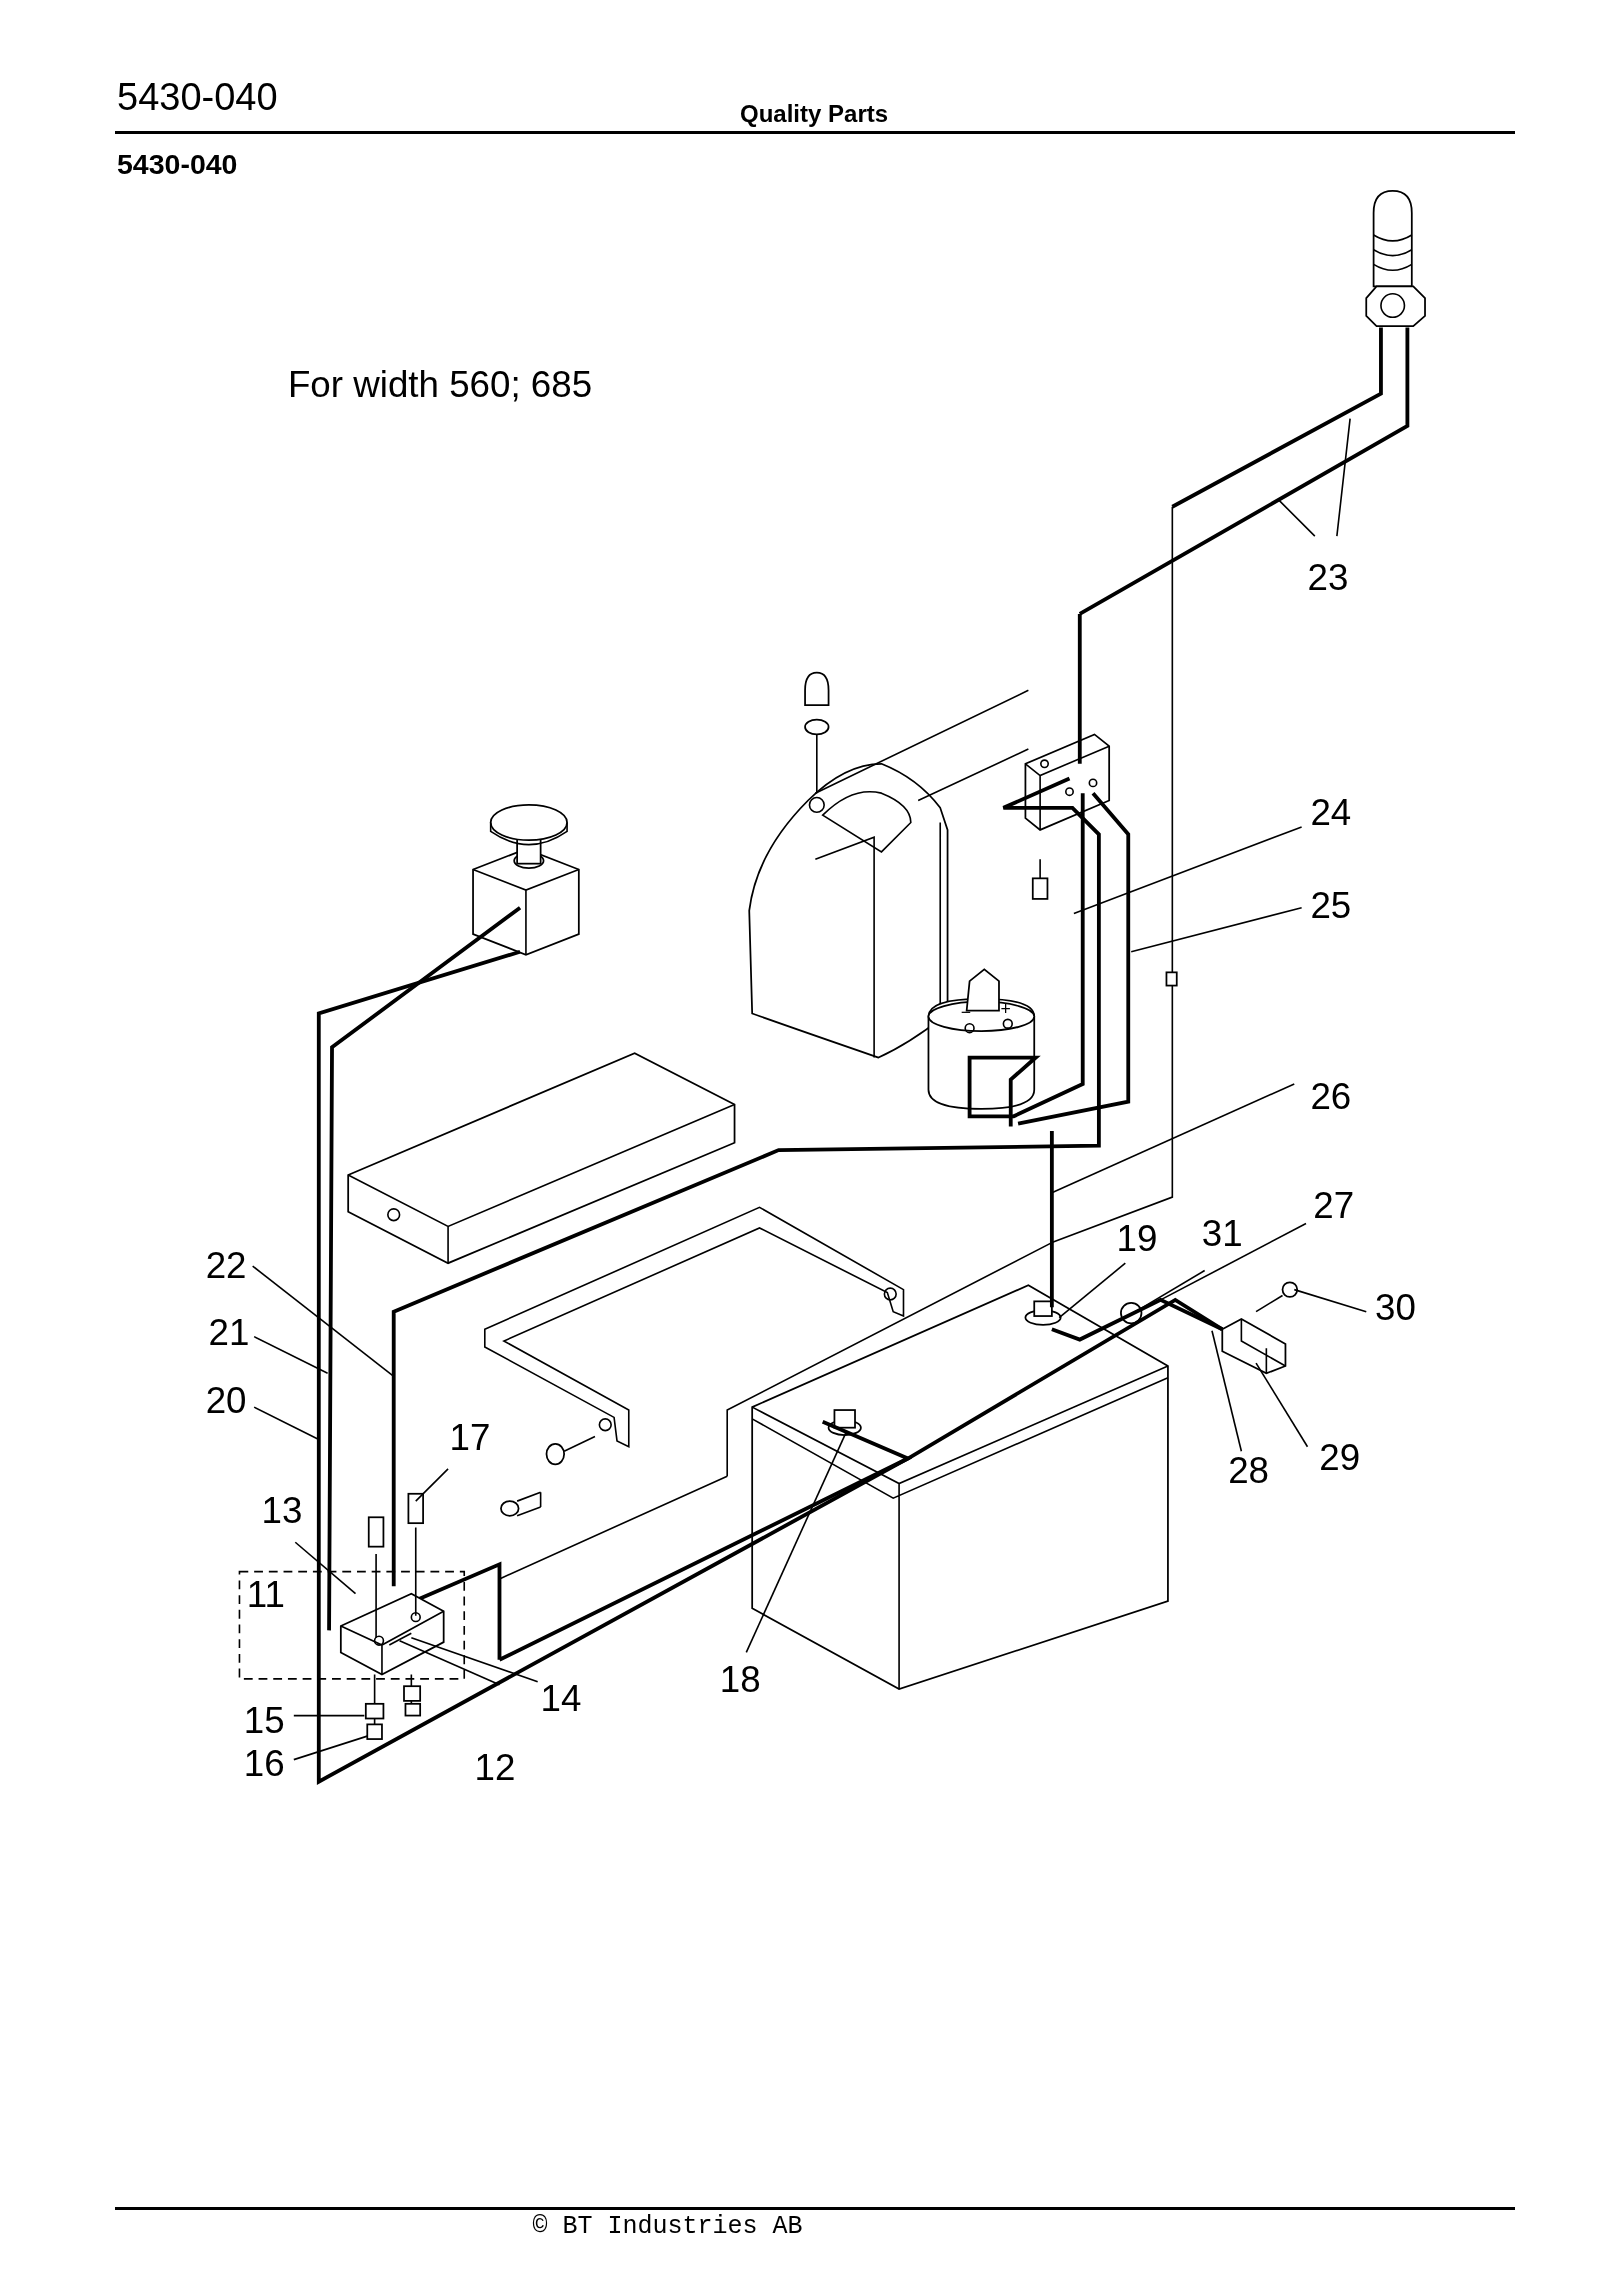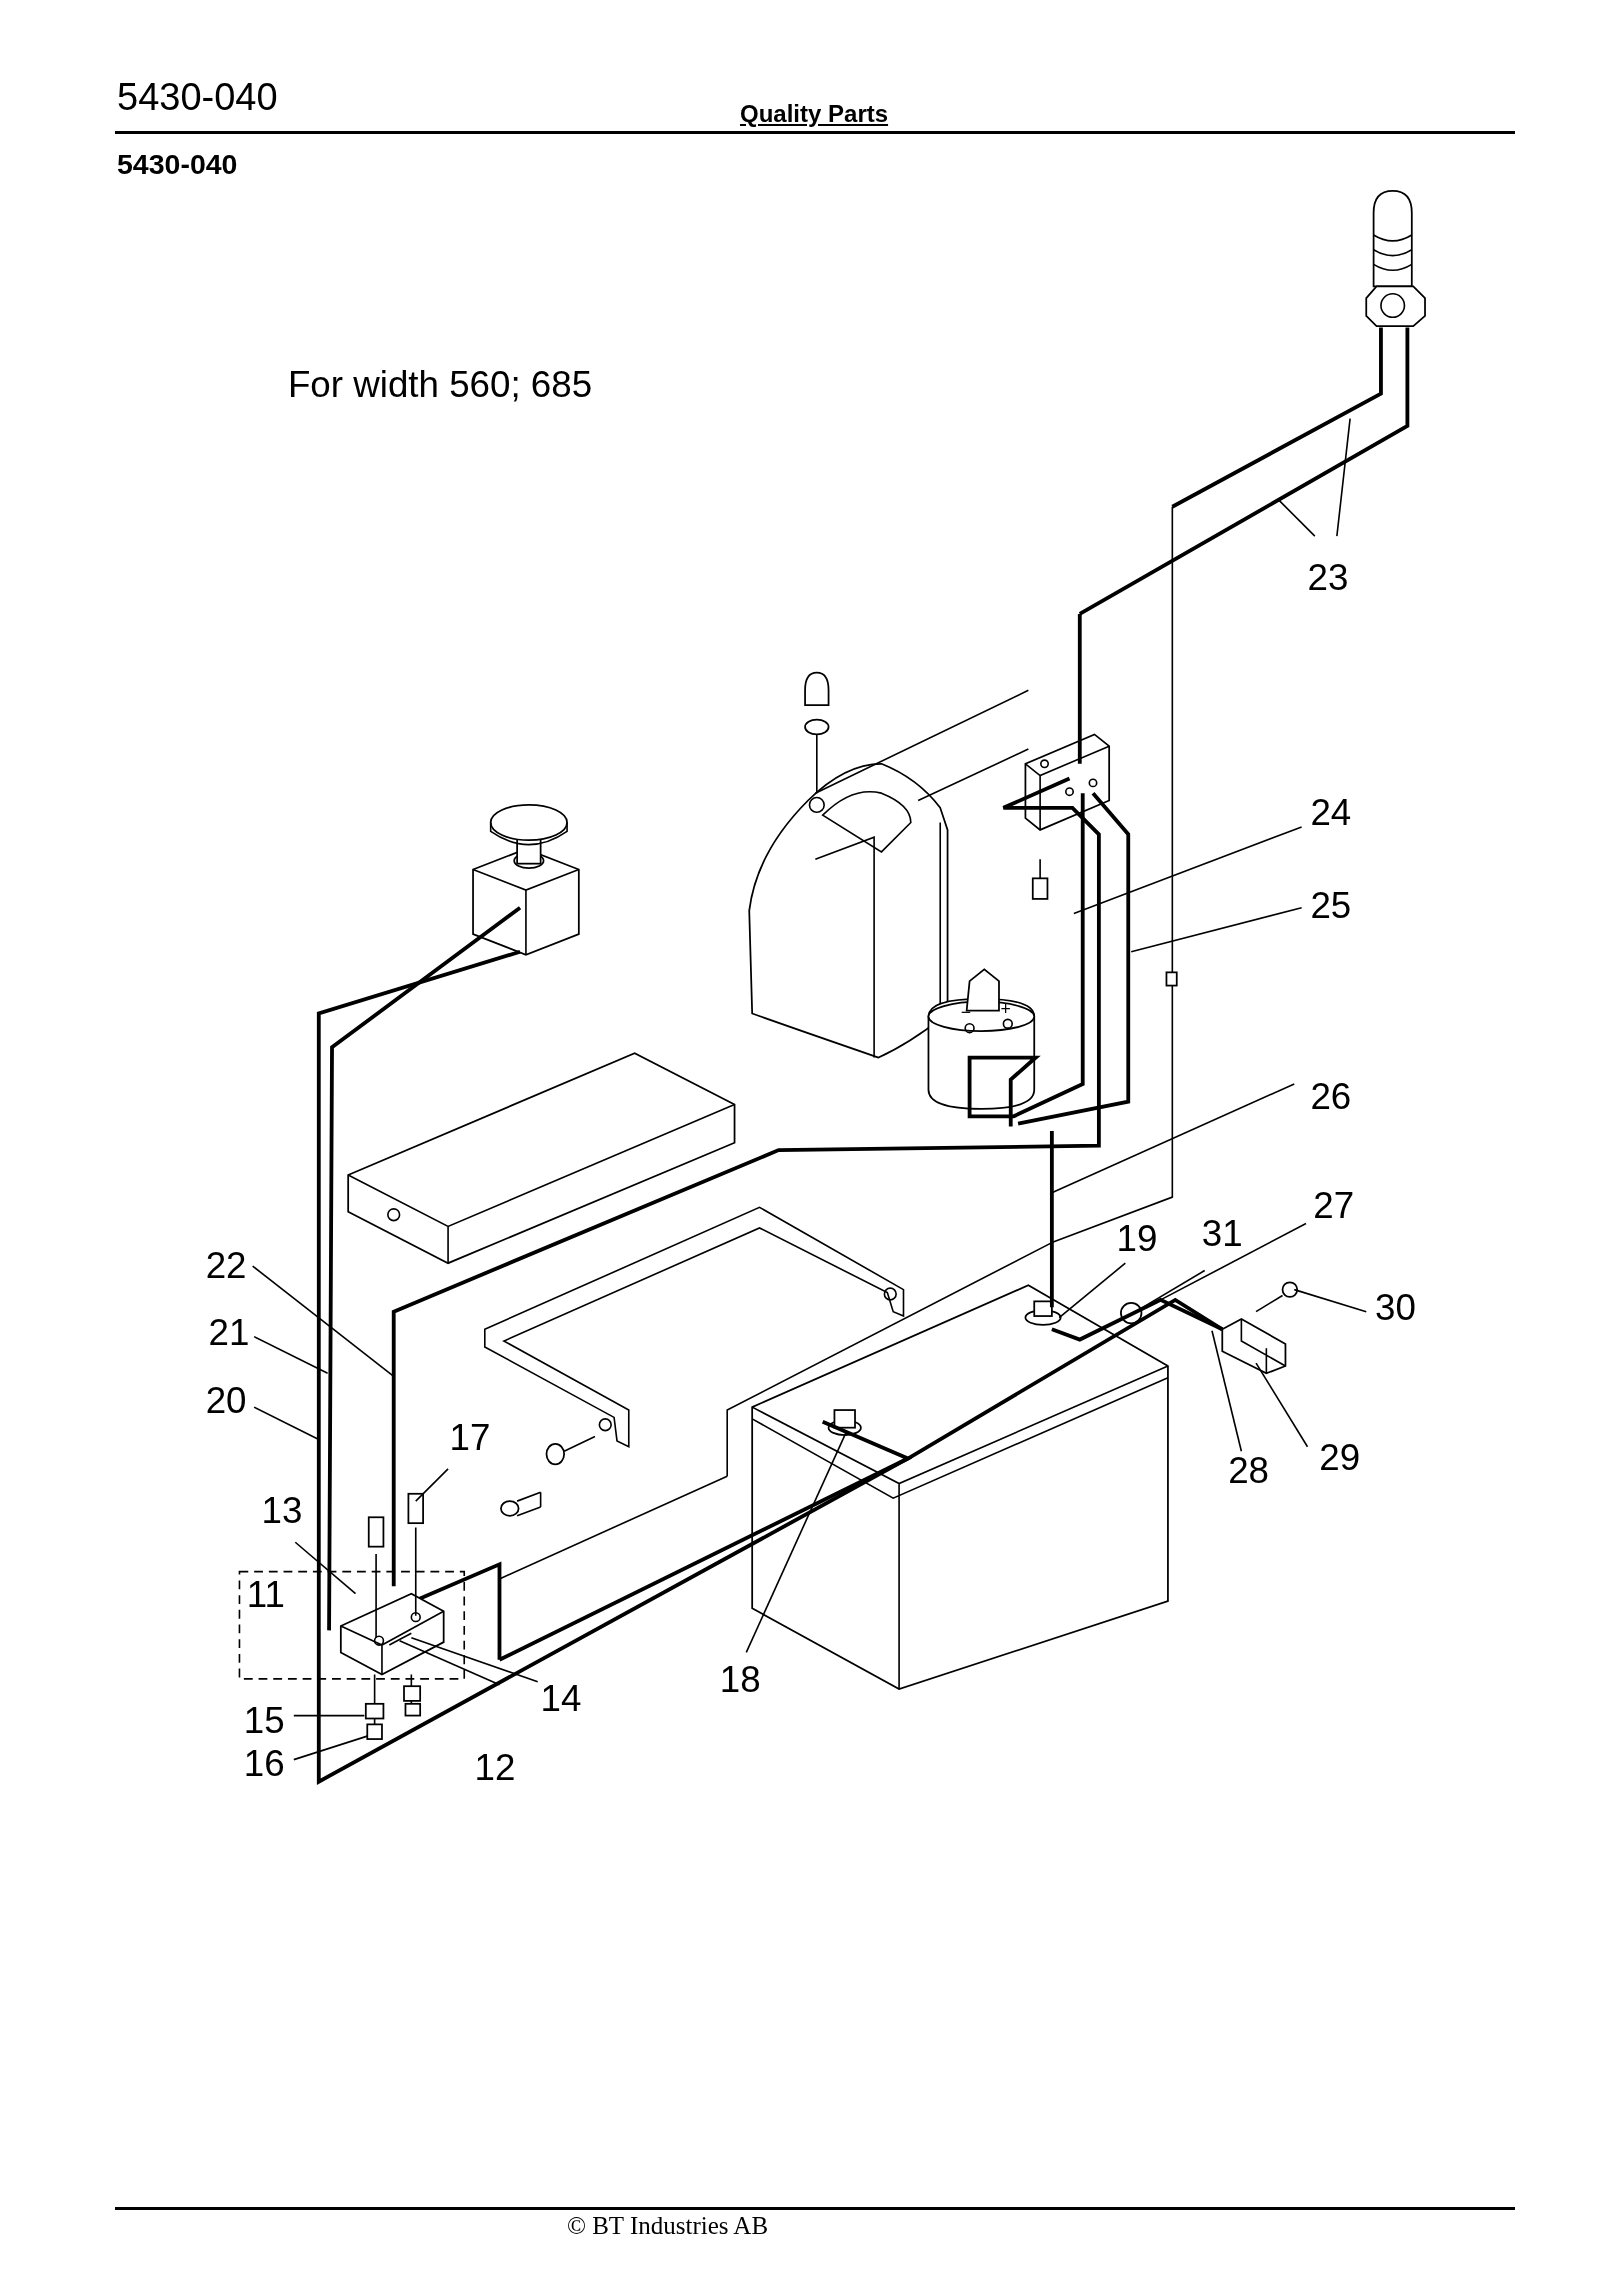--- a/index.html
+++ b/index.html
@@ -1,21 +1,21 @@
 <!DOCTYPE html>
 <html style="font-size:11px"><head>
 <meta charset="utf-8">
 <style>
   html,body{margin:0;padding:0;background:#fff;}
   body{width:1616px;height:2284px;position:relative;overflow:hidden;font-family:"Liberation Sans",sans-serif;color:#000;}
   .hdr-code{position:absolute;left:117px;top:76px;font-size:38px;font-family:"Liberation Sans",sans-serif;}
-  .hdr-center{position:absolute;left:740px;top:100px;font-size:24px;font-weight:bold;font-family:"Liberation Sans",sans-serif;text-decoration:underline;}
+  .hdr-center{position:absolute;left:740px;top:100px;font-size:24px;font-weight:bold;font-family:"Liberation Sans",sans-serif;}
   .rule{position:absolute;left:115px;width:1400px;height:3.4px;background:#000;}
   .sub-code{position:absolute;left:117px;top:148px;font-size:28.5px;font-weight:bold;font-family:"Liberation Sans",sans-serif;}
-  .footer{position:absolute;left:0;width:1335px;top:2212px;text-align:center;font-size:25px;font-family:Liberation Serif, serif;}
+  .footer{position:absolute;left:0;width:1335px;top:2212px;text-align:center;font-size:25px;font-family:Liberation Mono, monospace;}
   svg.diagram{position:absolute;left:0;top:0;width:1616px;height:2284px;}
   svg text{font-family:"Liberation Sans",sans-serif;font-size:25px;fill:#000;}
   .w{fill:none;stroke:#000;stroke-width:2.6;stroke-linejoin:miter;}
   .t{fill:none;stroke:#000;stroke-width:1.1;}
   .p{fill:#fff;stroke:#000;stroke-width:1.2;}
   .lead{fill:none;stroke:#000;stroke-width:1.1;}
   .dash{fill:none;stroke:#000;stroke-width:1.1;stroke-dasharray:6 4;}
 </style>
 </head>
 <body>

